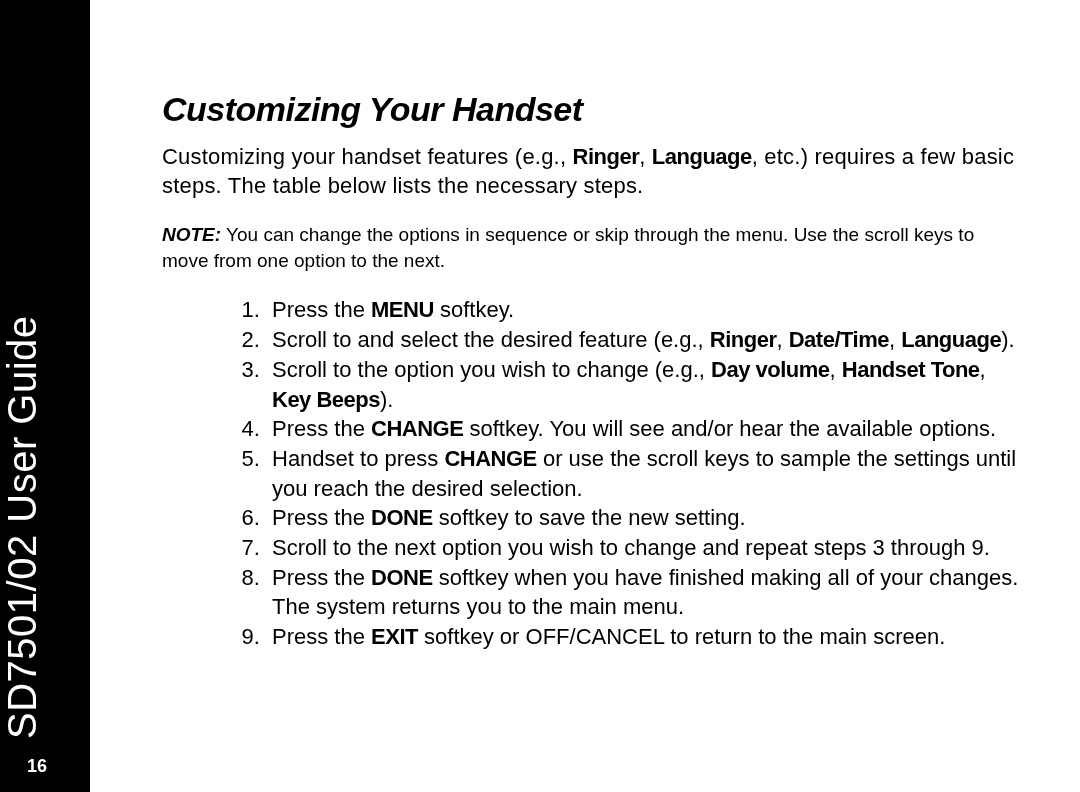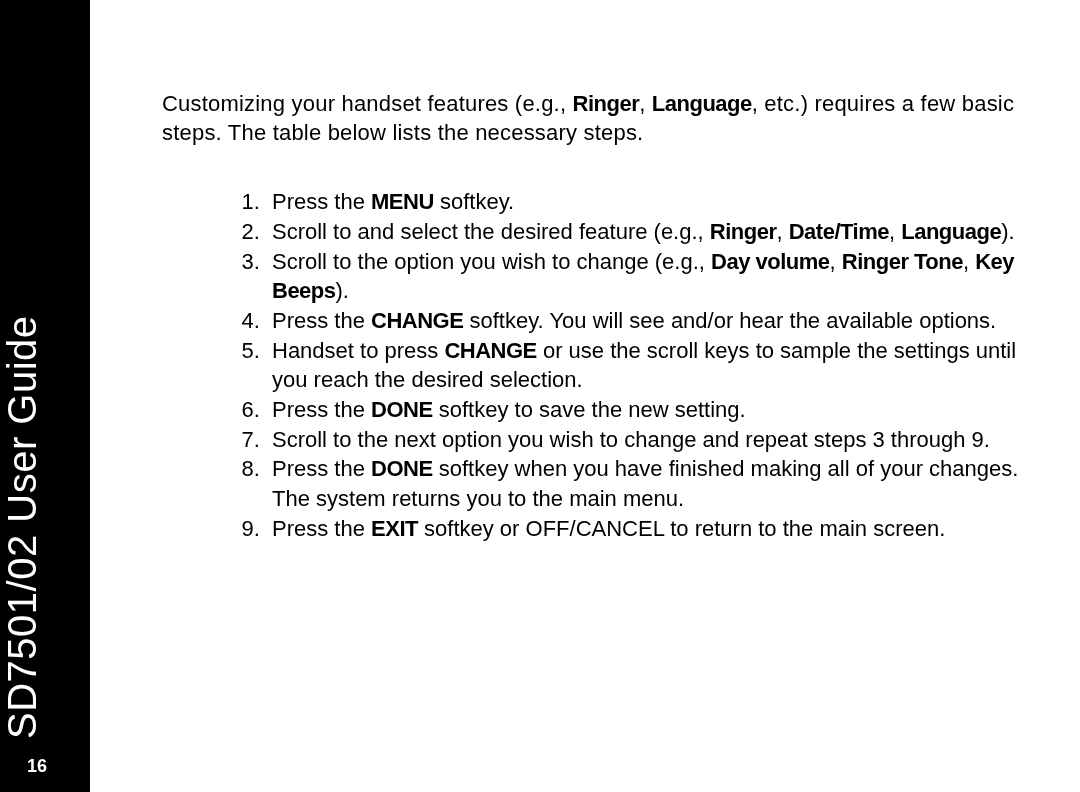--- a/index.html
+++ b/index.html
@@ -48,21 +48,21 @@
       font-style: italic;
       font-weight: 800;
       font-size: 34px;
       margin-bottom: 14px;
       letter-spacing: -0.5px;
     }
     .intro {
       font-size: 22px;
       line-height: 1.3;
       letter-spacing: 0.2px;
-      margin-bottom: 40px;
+      margin-bottom: 22px;
     }
     .note {
       font-size: 19px;
       line-height: 1.35;
       margin-bottom: 22px;
     }
     .note-label { font-style: italic; font-weight: 700; }
     .subhead {
       font-weight: 700;
       font-size: 21px;
@@ -81,33 +81,37 @@
   </style>
 </head>
 <body>
 
 <aside class="sidebar">
   <div class="vtext">SD7501/02 User Guide</div>
   <div class="page-num">16</div>
 </aside>
 
 <main class="content">
+  <h1>Customizing Your Handset</h1>
 
   <p class="intro">
     <span>Customizing your handset features (e.g., </span><span class="cond">Ringer</span><span>, </span><span class="cond">Language</span><span>, etc.) requires a few basic steps. The table below lists the necessary steps.</span>
   </p>
 
+  <p class="note">
+    <span class="note-label">NOTE:</span><span>  You can change the options in sequence or skip through the menu. Use the scroll keys to move from one option to the next.</span>
+  </p>
 
 
   <ol>
     <li><span>Press the </span><span class="cond">MENU</span><span> softkey.</span></li>
 
     <li><span>Scroll to and select the desired feature (e.g., </span><span class="cond">Ringer</span><span>, </span><span class="cond">Date/Time</span><span>, </span><span class="cond">Language</span><span>).</span></li>
 
-    <li><span>Scroll to the option you wish to change (e.g., </span><span class="cond">Day volume</span><span>, </span><span class="cond">Ringer Tone</span><span>, </span><span class="cond">Key Beeps</span><span>).</span></li>
+    <li><span>Scroll to the option you wish to change (e.g., </span><span class="cond">Day volume</span><span>, </span><span class="cond">Handset Tone</span><span>, </span><span class="cond">Key Beeps</span><span>).</span></li>
 
     <li><span>Press the </span><span class="cond">CHANGE</span><span> softkey. You will see and/or hear the available options.</span></li>
 
     <li><span>Handset to press </span><span class="cond">CHANGE</span><span> or use the scroll keys to sample the settings until you reach the desired selection.</span></li>
 
     <li><span>Press the </span><span class="cond">DONE</span><span> softkey to save the new setting.</span></li>
 
     <li>Scroll to the next option you wish to change and repeat steps 3 through 9.</li>
 
     <li><span>Press the </span><span class="cond">DONE</span><span> softkey when you have finished making all of your changes. The system returns you to the main menu.</span></li>

